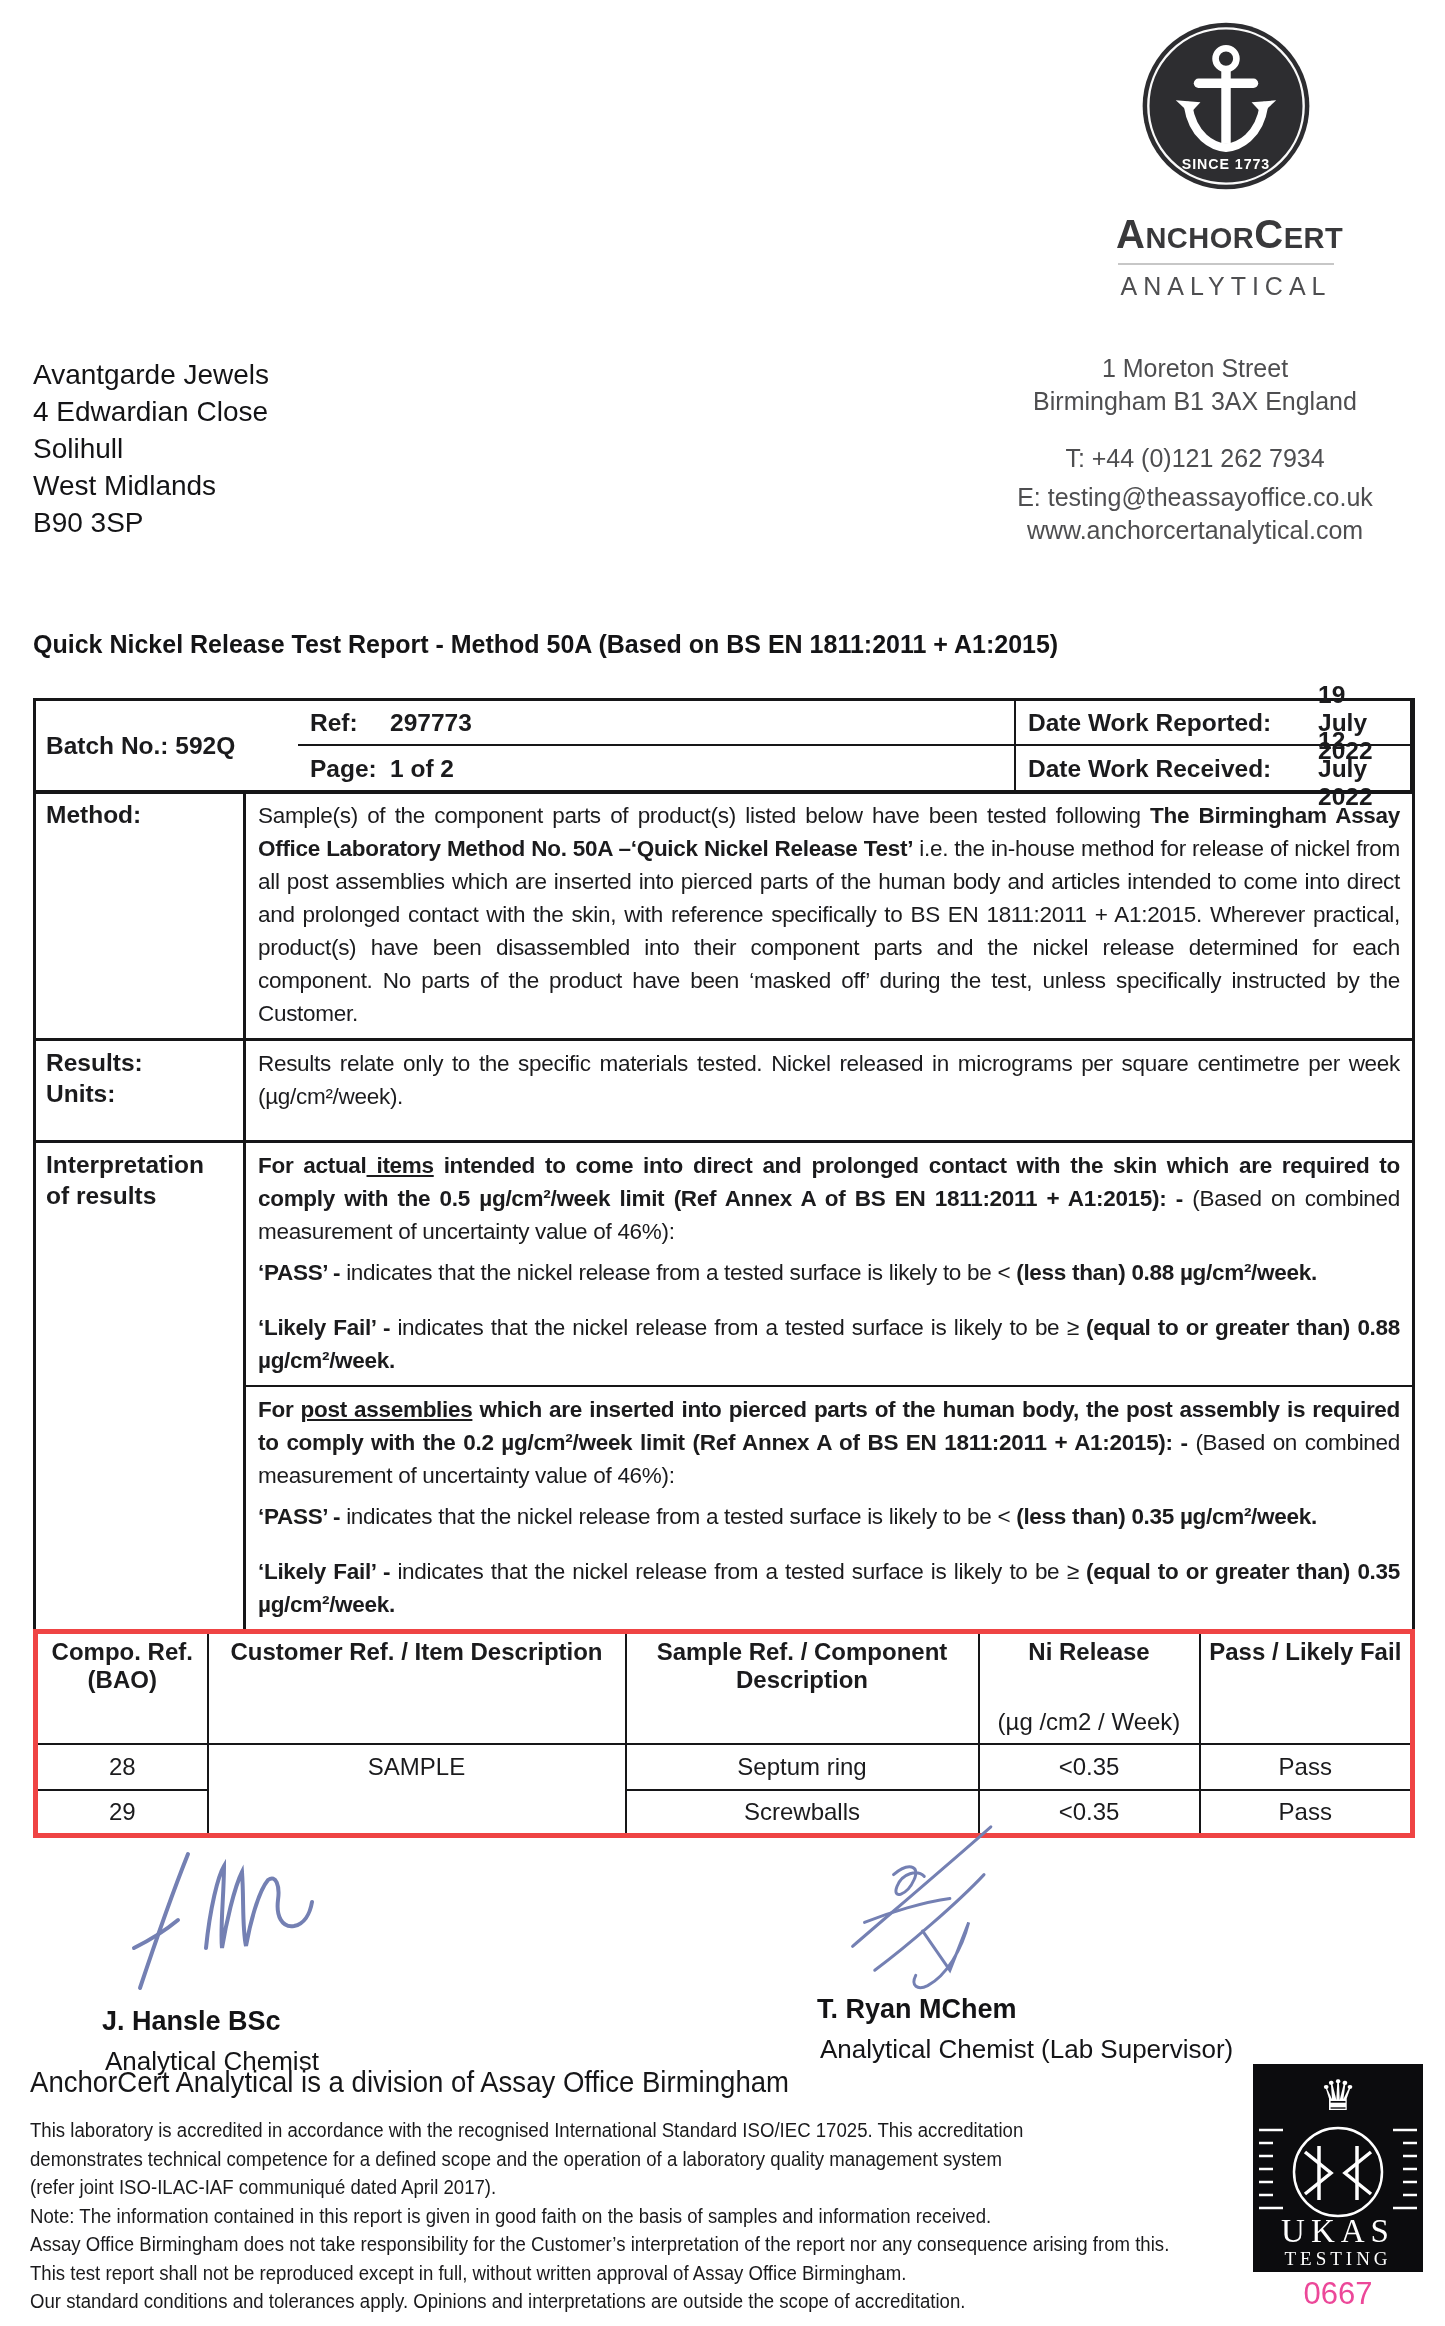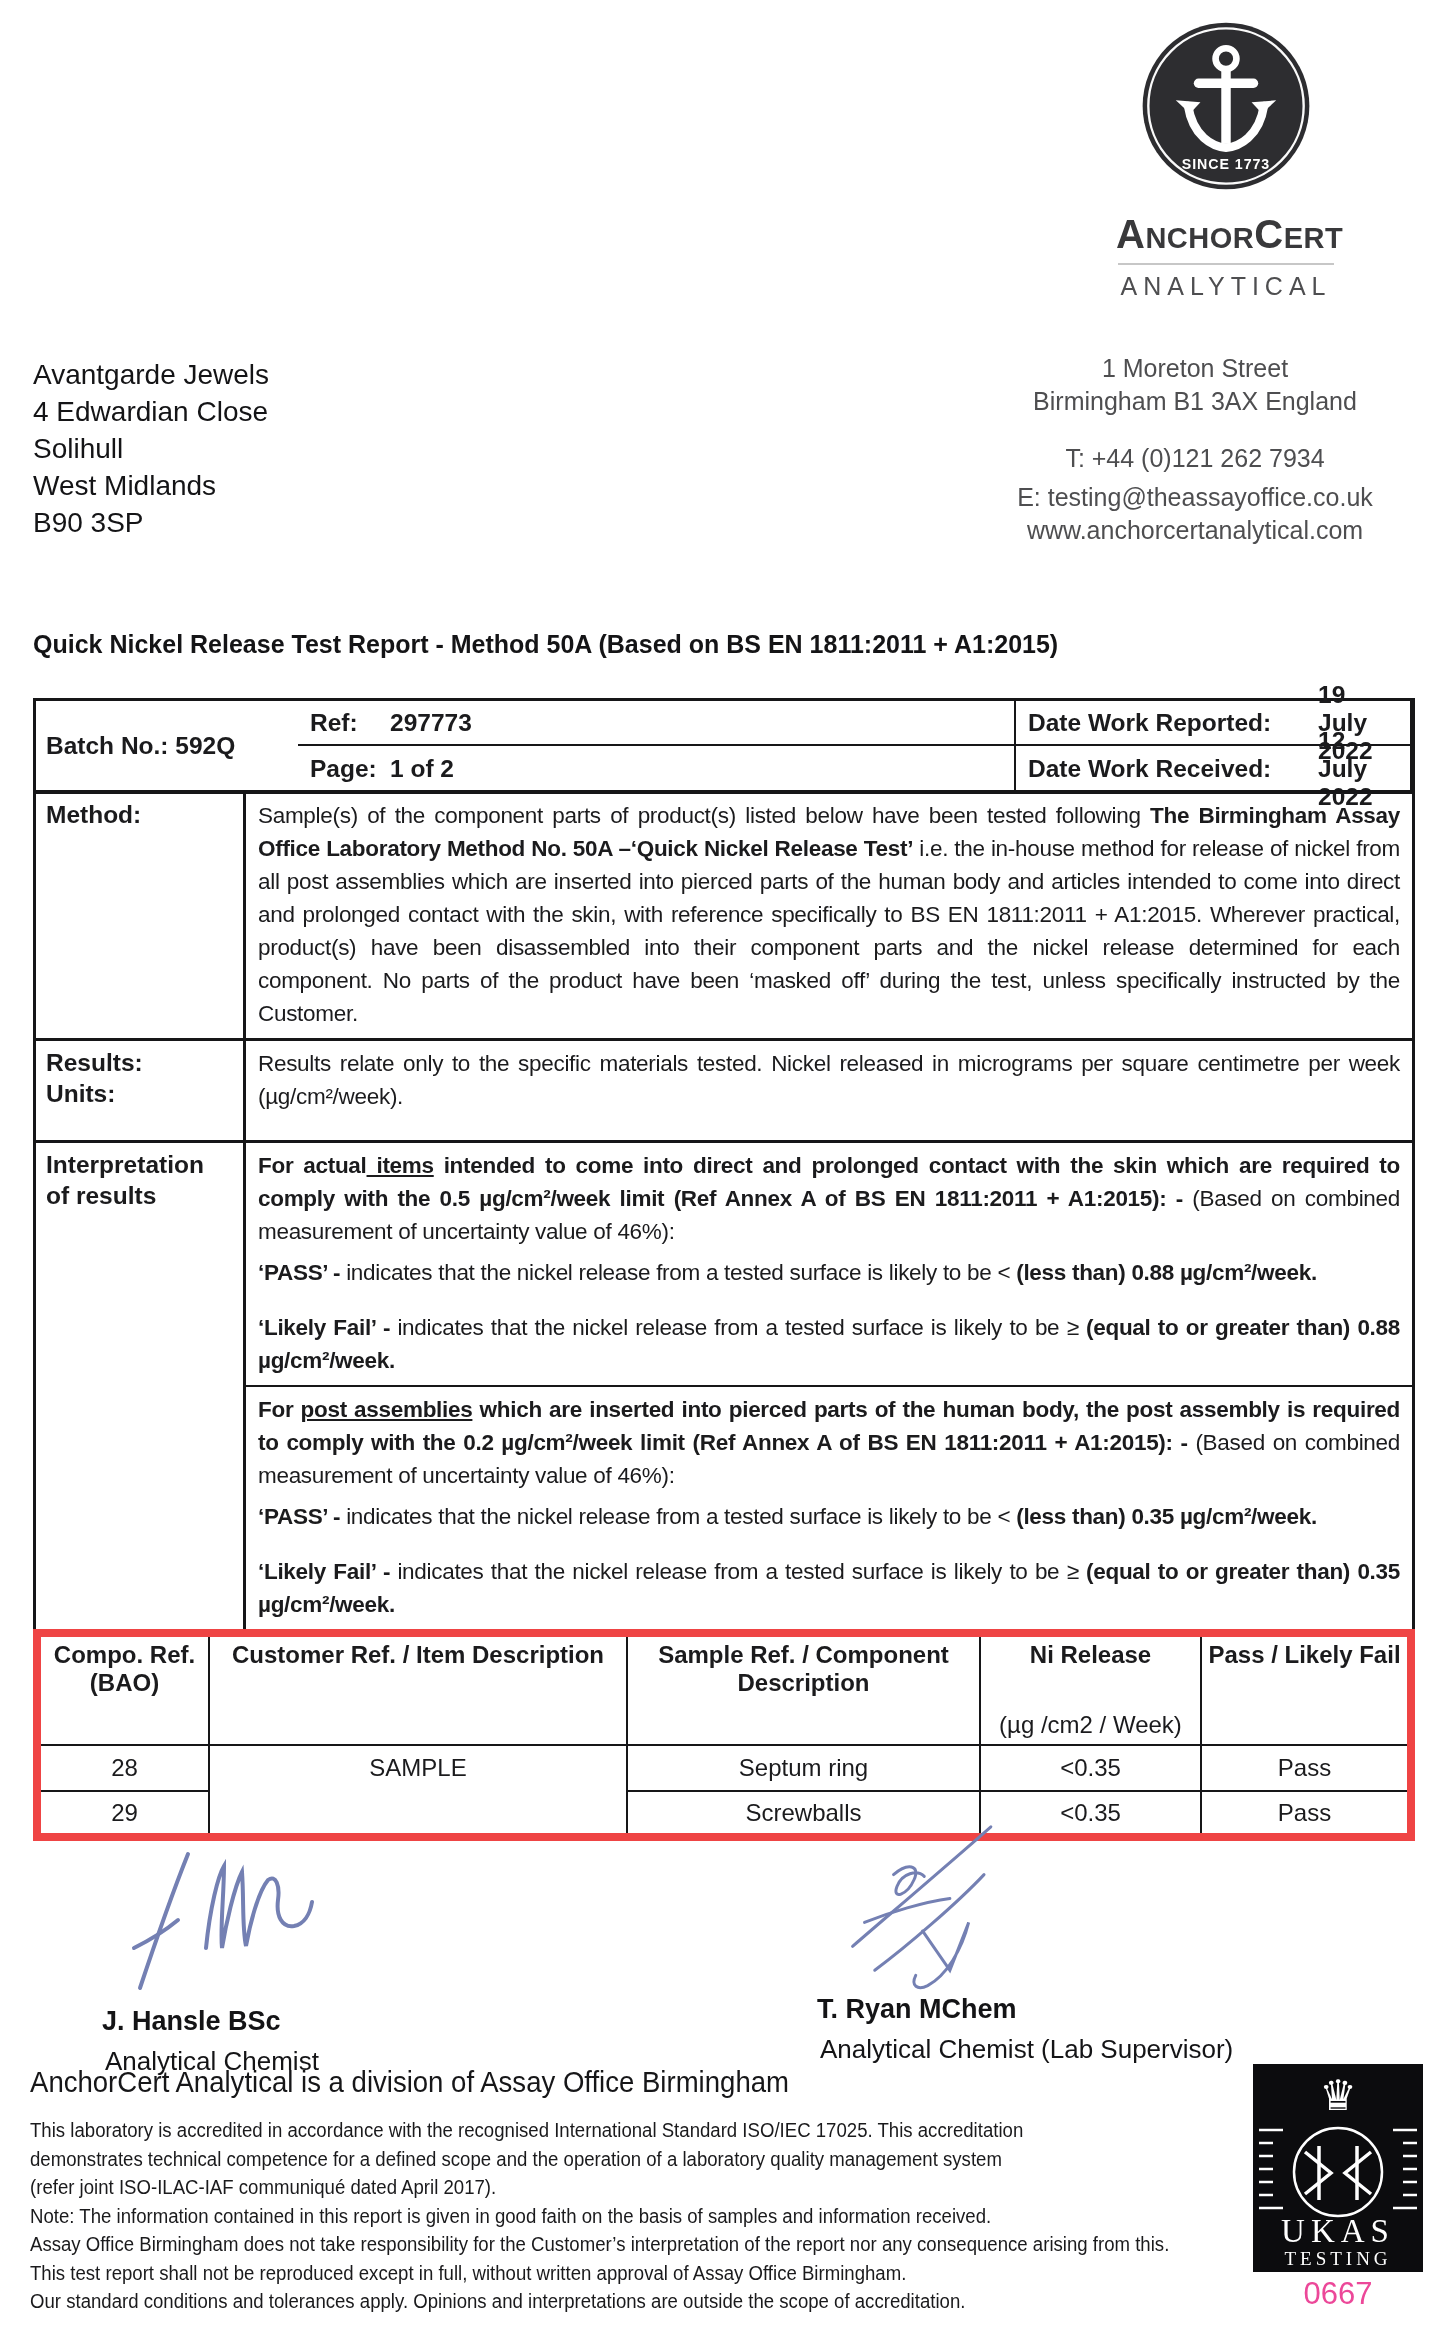--- a/index.html
+++ b/index.html
@@ -45,21 +45,21 @@
   .blockA{border-bottom:2px solid #161618;min-height:224px;}
   .blockB{min-height:212px;}
   .mt-content p{margin:0;}
   .mt-content .pass-line{margin-top:8px;}
   .mt-content .fail-line{margin-top:22px;}
   .u{text-decoration:underline;}
 
   
   .res-table{width:1382px;border-collapse:collapse;margin-top:-3px;table-layout:fixed;}
   .res-table th,.res-table td{border:2px solid #161618;font-size:24px;text-align:center;padding:4px 6px;box-sizing:border-box;}
-  .res-table{border:8px solid #ef4444;}
+  .res-table{border:5px solid #ef4444;}
   .res-table th{font-weight:bold;vertical-align:top;height:112px;}
   .res-table td{height:46px;vertical-align:middle;}
   .res-table .ni-sub{font-weight:normal;margin-top:42px;}
   .res-table .merged{vertical-align:top;padding-top:8px;}
 
   
   .sig-svg{position:absolute;}
   .sig-name{position:absolute;font-weight:bold;font-size:27px;color:#141416;}
   .sig-title{position:absolute;font-size:26px;color:#141416;}
 

